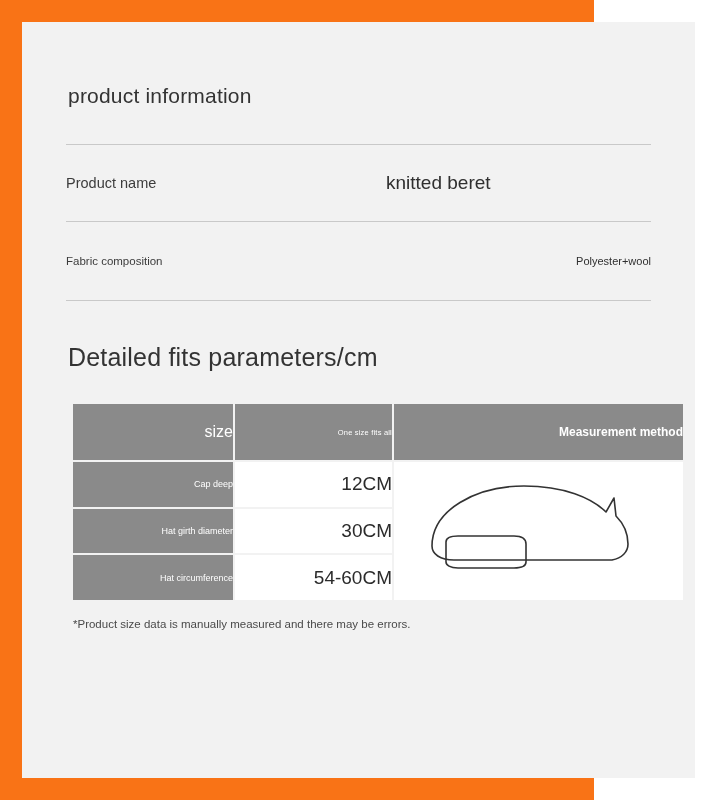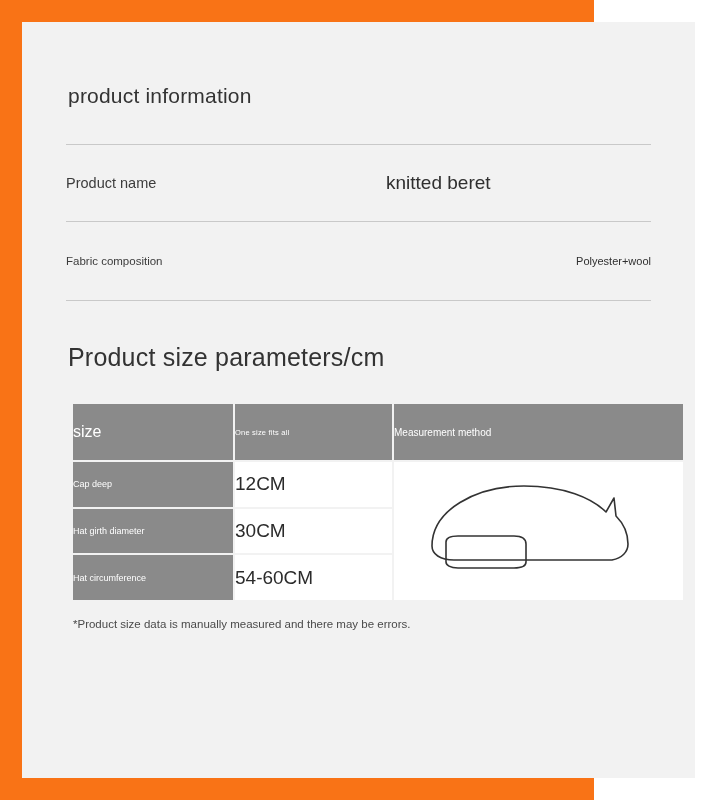--- a/index.html
+++ b/index.html
@@ -90,36 +90,37 @@
   .table {
     width: 608px;
     margin-left: 5px;
     border-collapse: separate;
     border-spacing: 2px;
     table-layout: fixed;
   }
   .table td {
     padding: 0;
     vertical-align: middle;
-    text-align: left;
+    text-align: right;
   }
   .th-grey {
     background: #8a8a8a;
     color: #ffffff;
     height: 56px;
   }
   .th-grey.size-head {
     font-size: 16px;
   }
   .th-grey.small {
     font-size: 7.5px;
     letter-spacing: 0.2px;
   }
   .th-grey.method {
-    font-size: 10px;
+    font-size: 12px;
+    font-weight: bold;
   }
   .row-label {
     background: #8a8a8a;
     color: #ffffff;
     font-size: 9px;
     height: 44px;
   }
   .cell-value {
     background: #ffffff;
     color: #2b2b2b;
@@ -163,21 +164,21 @@
 
     <div class="divider"></div>
 
     <div class="info-row r2">
       <div class="info-label">Fabric composition</div>
       <div class="info-value">Polyester+wool</div>
     </div>
 
     <div class="divider"></div>
 
-    <div class="size-title">Product size parameters/cm</div>
+    <div class="size-title">Detailed fits parameters/cm</div>
 
     <table class="table">
       <colgroup>
           <col class="c1">
           <col class="c2">
           <col class="c3">
         </colgroup>
       <tbody>
         <tr>
           <td class="th-grey size-head">size</td>

